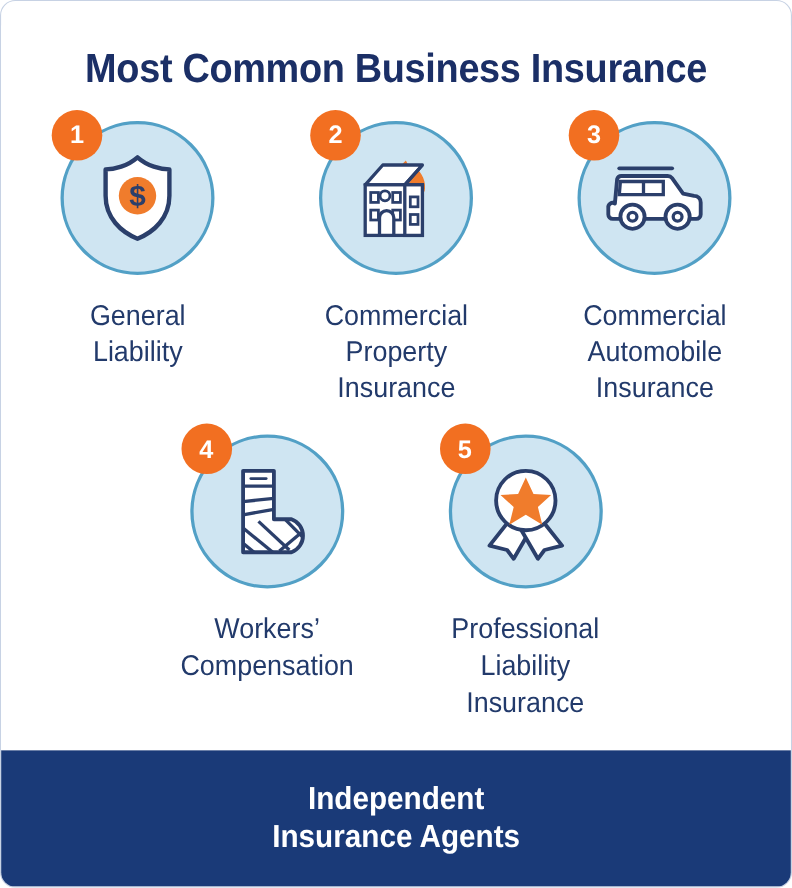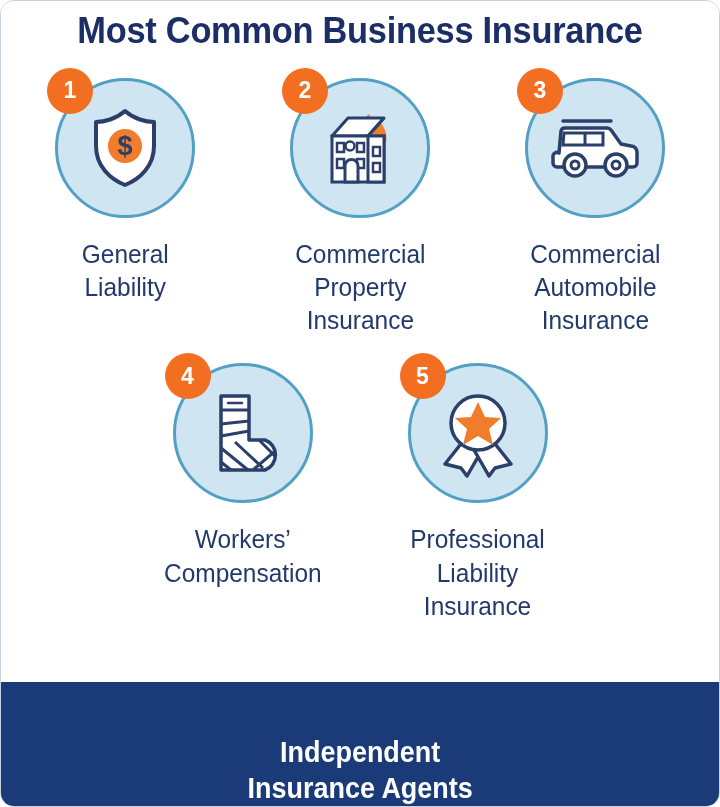--- a/index.html
+++ b/index.html
@@ -24,21 +24,22 @@
     border: 1px solid #c7d2e4;
     overflow: hidden;
     display: flex;
     flex-direction: column;
   }
 
   .board {
     flex: 1 1 auto;
     background: #ffffff;
     position: relative;
-    padding-top: 10px;
+    padding-top: 20px;
+    margin-top: 22px;
   }
 
   .title {
     text-align: center;
     color: #1b2f66;
     font-size: 37px;
     font-weight: 700;
     letter-spacing: -0.3px;
     line-height: 1.1;
     margin: 0 0 6px 0;
@@ -113,21 +114,21 @@
     max-width: 210px;
   }
 
   .icon-svg { display: block; }
 
   .footer {
     flex: 0 0 auto;
     height: 124px;
     background: #1a3a78;
     display: flex;
-    align-items: flex-end;
+    align-items: center;
     justify-content: center;
     gap: 52px;
     padding: 0 24px;
     box-sizing: border-box;
   }
 
   .footer-text {
     color: #ffffff;
     font-size: 29px;
     font-weight: 700;

